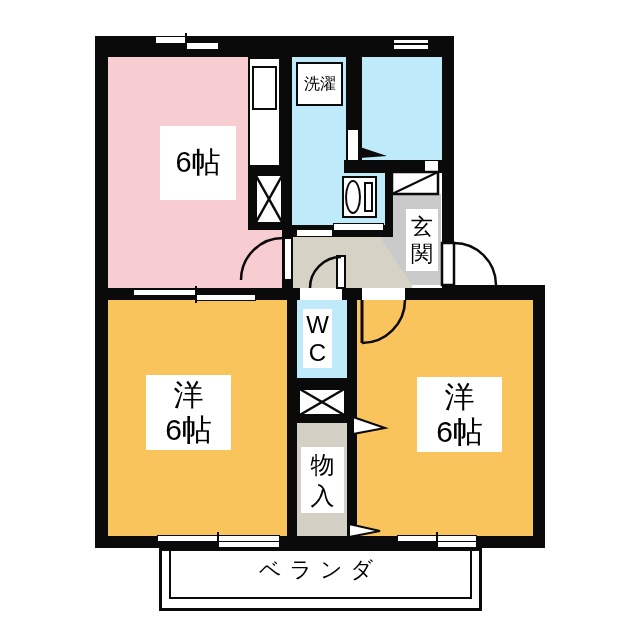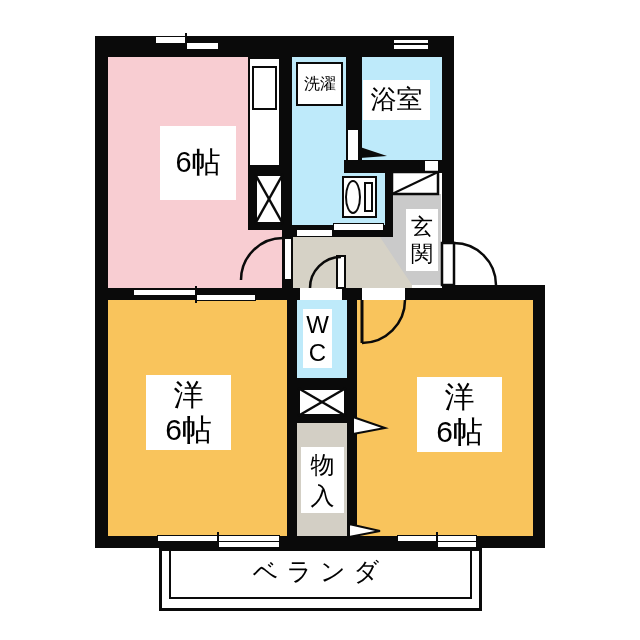--- a/index.html
+++ b/index.html
@@ -125,23 +125,20 @@
     <polygon points="360,147 387,156 360,158" fill="var(--wall)"></polygon>
 
     <polygon points="353,417 385,428 353,434" fill="#fff" stroke="var(--wall)" stroke-width="2"></polygon>
     <polygon points="349,524 380,531 349,537" fill="#fff" stroke="var(--wall)" stroke-width="2"></polygon>
   </svg>
 
   <div class="abs lbl" style="left:160px;top:126px;width:76px;height:74px;font-size:29px;">
     <span>6帖</span>
   </div>
 
-  <div class="abs lbl" style="left:363px;top:80px;width:67px;height:40px;font-size:26px;">
-    <span>浴室</span>
-  </div>
 
   <div class="abs lbl" style="left:300px;top:72px;width:40px;height:24px;font-size:16px;">
     <span>洗濯</span>
   </div>
 
   <div class="abs lbl vtx" style="left:406px;top:209px;width:32px;height:62px;font-size:22px;line-height:1.25;">
     <span>玄</span>
     <span>関</span>
   </div>
 
@@ -158,17 +155,17 @@
   <div class="abs lbl" style="left:146px;top:375px;width:85px;height:75px;font-size:30px;">
     <span>洋</span>
     <span>6帖</span>
   </div>
 
   <div class="abs lbl" style="left:417px;top:377px;width:85px;height:75px;font-size:30px;">
     <span>洋</span>
     <span>6帖</span>
   </div>
 
-  <div class="abs" style="left:210px;top:555px;width:220px;height:30px;text-align:center;font-size:25px;letter-spacing:8px;z-index:50;">
+  <div class="abs" style="left:210px;top:555px;width:220px;height:30px;text-align:center;font-size:22px;letter-spacing:8px;z-index:50;">
     <span>ベランダ</span>
   </div>
 
 </div>
 
 </body></html>

